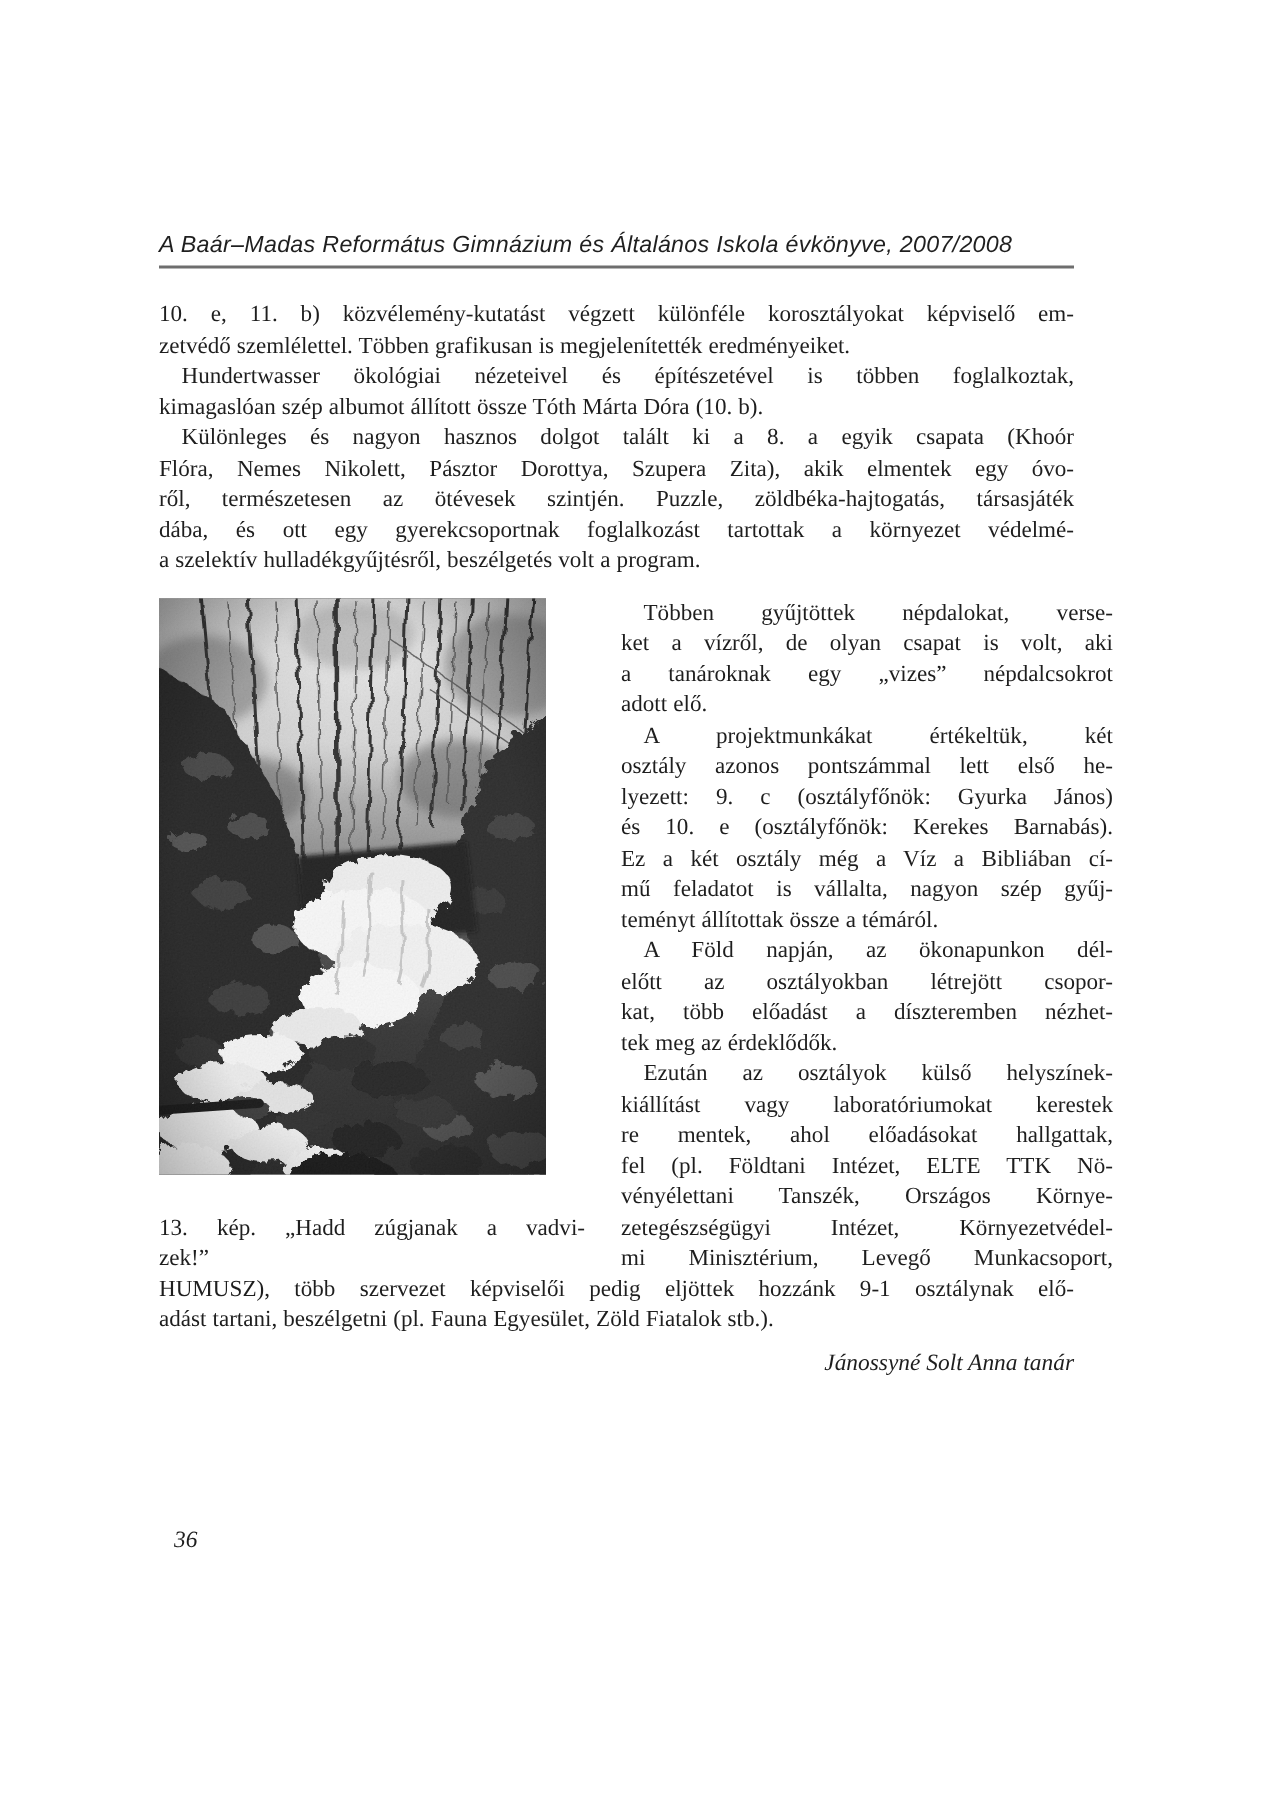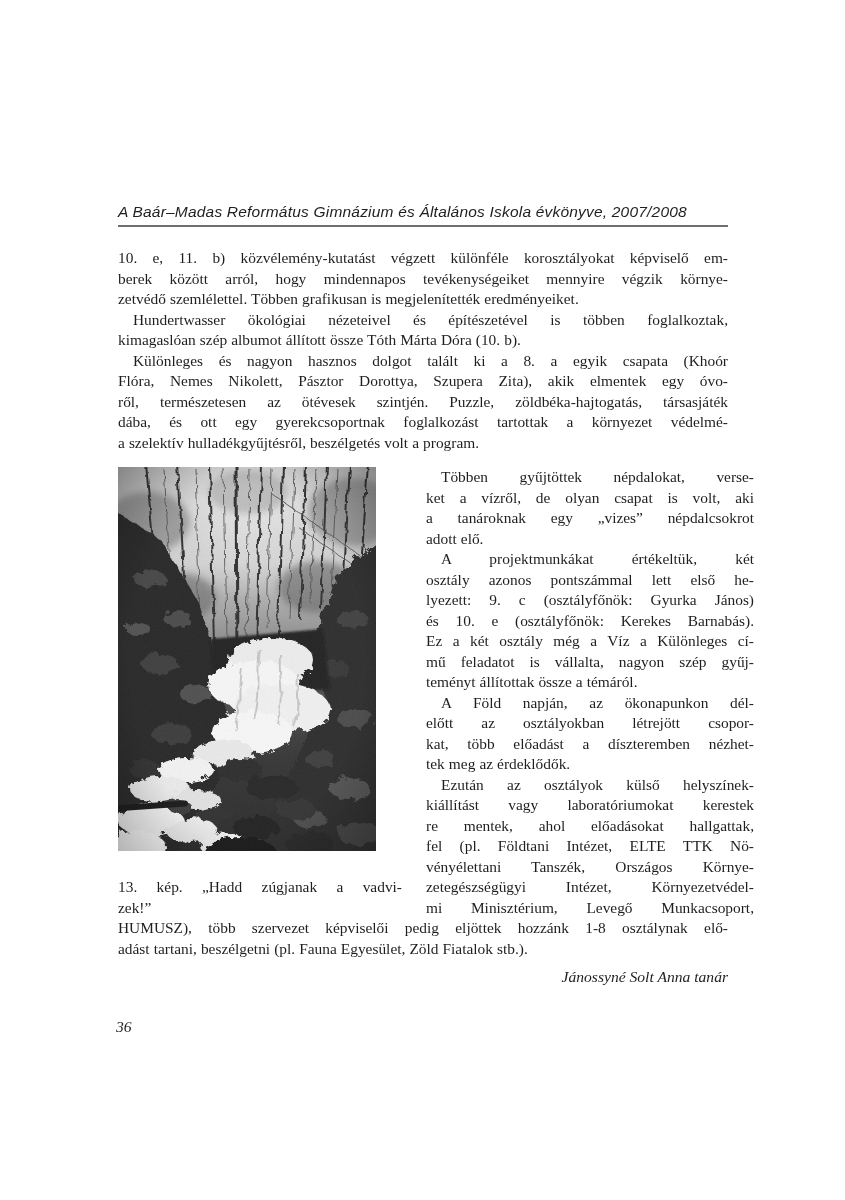--- a/index.html
+++ b/index.html
@@ -8,24 +8,23 @@
     position: relative;
     width: 845px;
     height: 1200px;
     background: #ffffff;
     font-family: "Liberation Serif", "DejaVu Serif", serif;
     color: #1e1e1e;
     overflow: hidden;
   }
   .text-block {
     position: absolute;
-    left: 118px;
+    left: 106px;
     top: 155px;
     width: 610px;
-    margin-top: 48px;
   }
   .header-title {
     font-family: "Liberation Sans", "DejaVu Sans", sans-serif;
     font-style: italic;
     font-size: 15.5px;
     line-height: 18px;
     letter-spacing: 0.2px;
     color: #1f1f1f;
     white-space: nowrap;
   }
@@ -82,21 +81,20 @@
 <div class="page">
   <div class="text-block">
 
     <div class="header">
       <div class="header-title">A Baár–Madas Református Gimnázium és Általános Iskola évkönyve, 2007/2008</div>
       <div class="header-rule"></div>
     </div>
 
     <div class="intro">
         <div class="jline">10. e, 11. b) közvélemény-kutatást végzett különféle korosztályokat képviselő em-</div>
-        <div class="jline">berek között arról, hogy mindennapos tevékenységeiket mennyire végzik környe-</div>
         <div class="jline lastline">zetvédő szemlélettel. Többen grafikusan is megjelenítették eredményeiket.</div>
         <div class="jline indent">Hundertwasser ökológiai nézeteivel és építészetével is többen foglalkoztak,</div>
         <div class="jline lastline">kimagaslóan szép albumot állított össze Tóth Márta Dóra (10. b).</div>
         <div class="jline indent">Különleges és nagyon hasznos dolgot talált ki a 8. a egyik csapata (Khoór</div>
         <div class="jline">Flóra, Nemes Nikolett, Pásztor Dorottya, Szupera Zita), akik elmentek egy óvo-</div>
         <div class="jline">ről, természetesen az ötévesek szintjén. Puzzle, zöldbéka-hajtogatás, társasjáték</div>
         <div class="jline">dába, és ott egy gyerekcsoportnak foglalkozást tartottak a környezet védelmé-</div>
         <div class="jline lastline">a szelektív hulladékgyűjtésről, beszélgetés volt a program.</div>
       </div>
 
@@ -253,39 +251,39 @@
 
       <div class="side-col">
           <div class="jline indent">Többen gyűjtöttek népdalokat, verse-</div>
           <div class="jline">ket a vízről, de olyan csapat is volt, aki</div>
           <div class="jline">a tanároknak egy „vizes” népdalcsokrot</div>
           <div class="jline lastline">adott elő.</div>
           <div class="jline indent">A projektmunkákat értékeltük, két</div>
           <div class="jline">osztály azonos pontszámmal lett első he-</div>
           <div class="jline">lyezett: 9. c (osztályfőnök: Gyurka János)</div>
           <div class="jline">és 10. e (osztályfőnök: Kerekes Barnabás).</div>
-          <div class="jline">Ez a két osztály még a Víz a Különleges cí-</div>
+          <div class="jline">Ez a két osztály még a Víz a Bibliában cí-</div>
           <div class="jline">mű feladatot is vállalta, nagyon szép gyűj-</div>
           <div class="jline lastline">teményt állítottak össze a témáról.</div>
           <div class="jline indent">A Föld napján, az ökonapunkon dél-</div>
           <div class="jline">előtt az osztályokban létrejött csopor-</div>
           <div class="jline">kat, több előadást a díszteremben nézhet-</div>
           <div class="jline lastline">tek meg az érdeklődők.</div>
           <div class="jline indent">Ezután az osztályok külső helyszínek-</div>
           <div class="jline">kiállítást vagy laboratóriumokat kerestek</div>
           <div class="jline">re mentek, ahol előadásokat hallgattak,</div>
           <div class="jline">fel (pl. Földtani Intézet, ELTE TTK Nö-</div>
           <div class="jline">vényélettani Tanszék, Országos Környe-</div>
           <div class="jline">zetegészségügyi Intézet, Környezetvédel-</div>
           <div class="jline">mi Minisztérium, Levegő Munkacsoport,</div>
         </div>
     </div>
 
     <div class="continuation">
-        <div class="jline">HUMUSZ), több szervezet képviselői pedig eljöttek hozzánk 1-8 osztálynak elő-</div>
+        <div class="jline">HUMUSZ), több szervezet képviselői pedig eljöttek hozzánk 9-1 osztálynak elő-</div>
         <div class="jline lastline">adást tartani, beszélgetni (pl. Fauna Egyesület, Zöld Fiatalok stb.).</div>
       </div>
 
     <div class="signature">Jánossyné Solt Anna tanár</div>
   </div>
 
   <div class="page-number">36</div>
 </div>
 
 </body></html>

